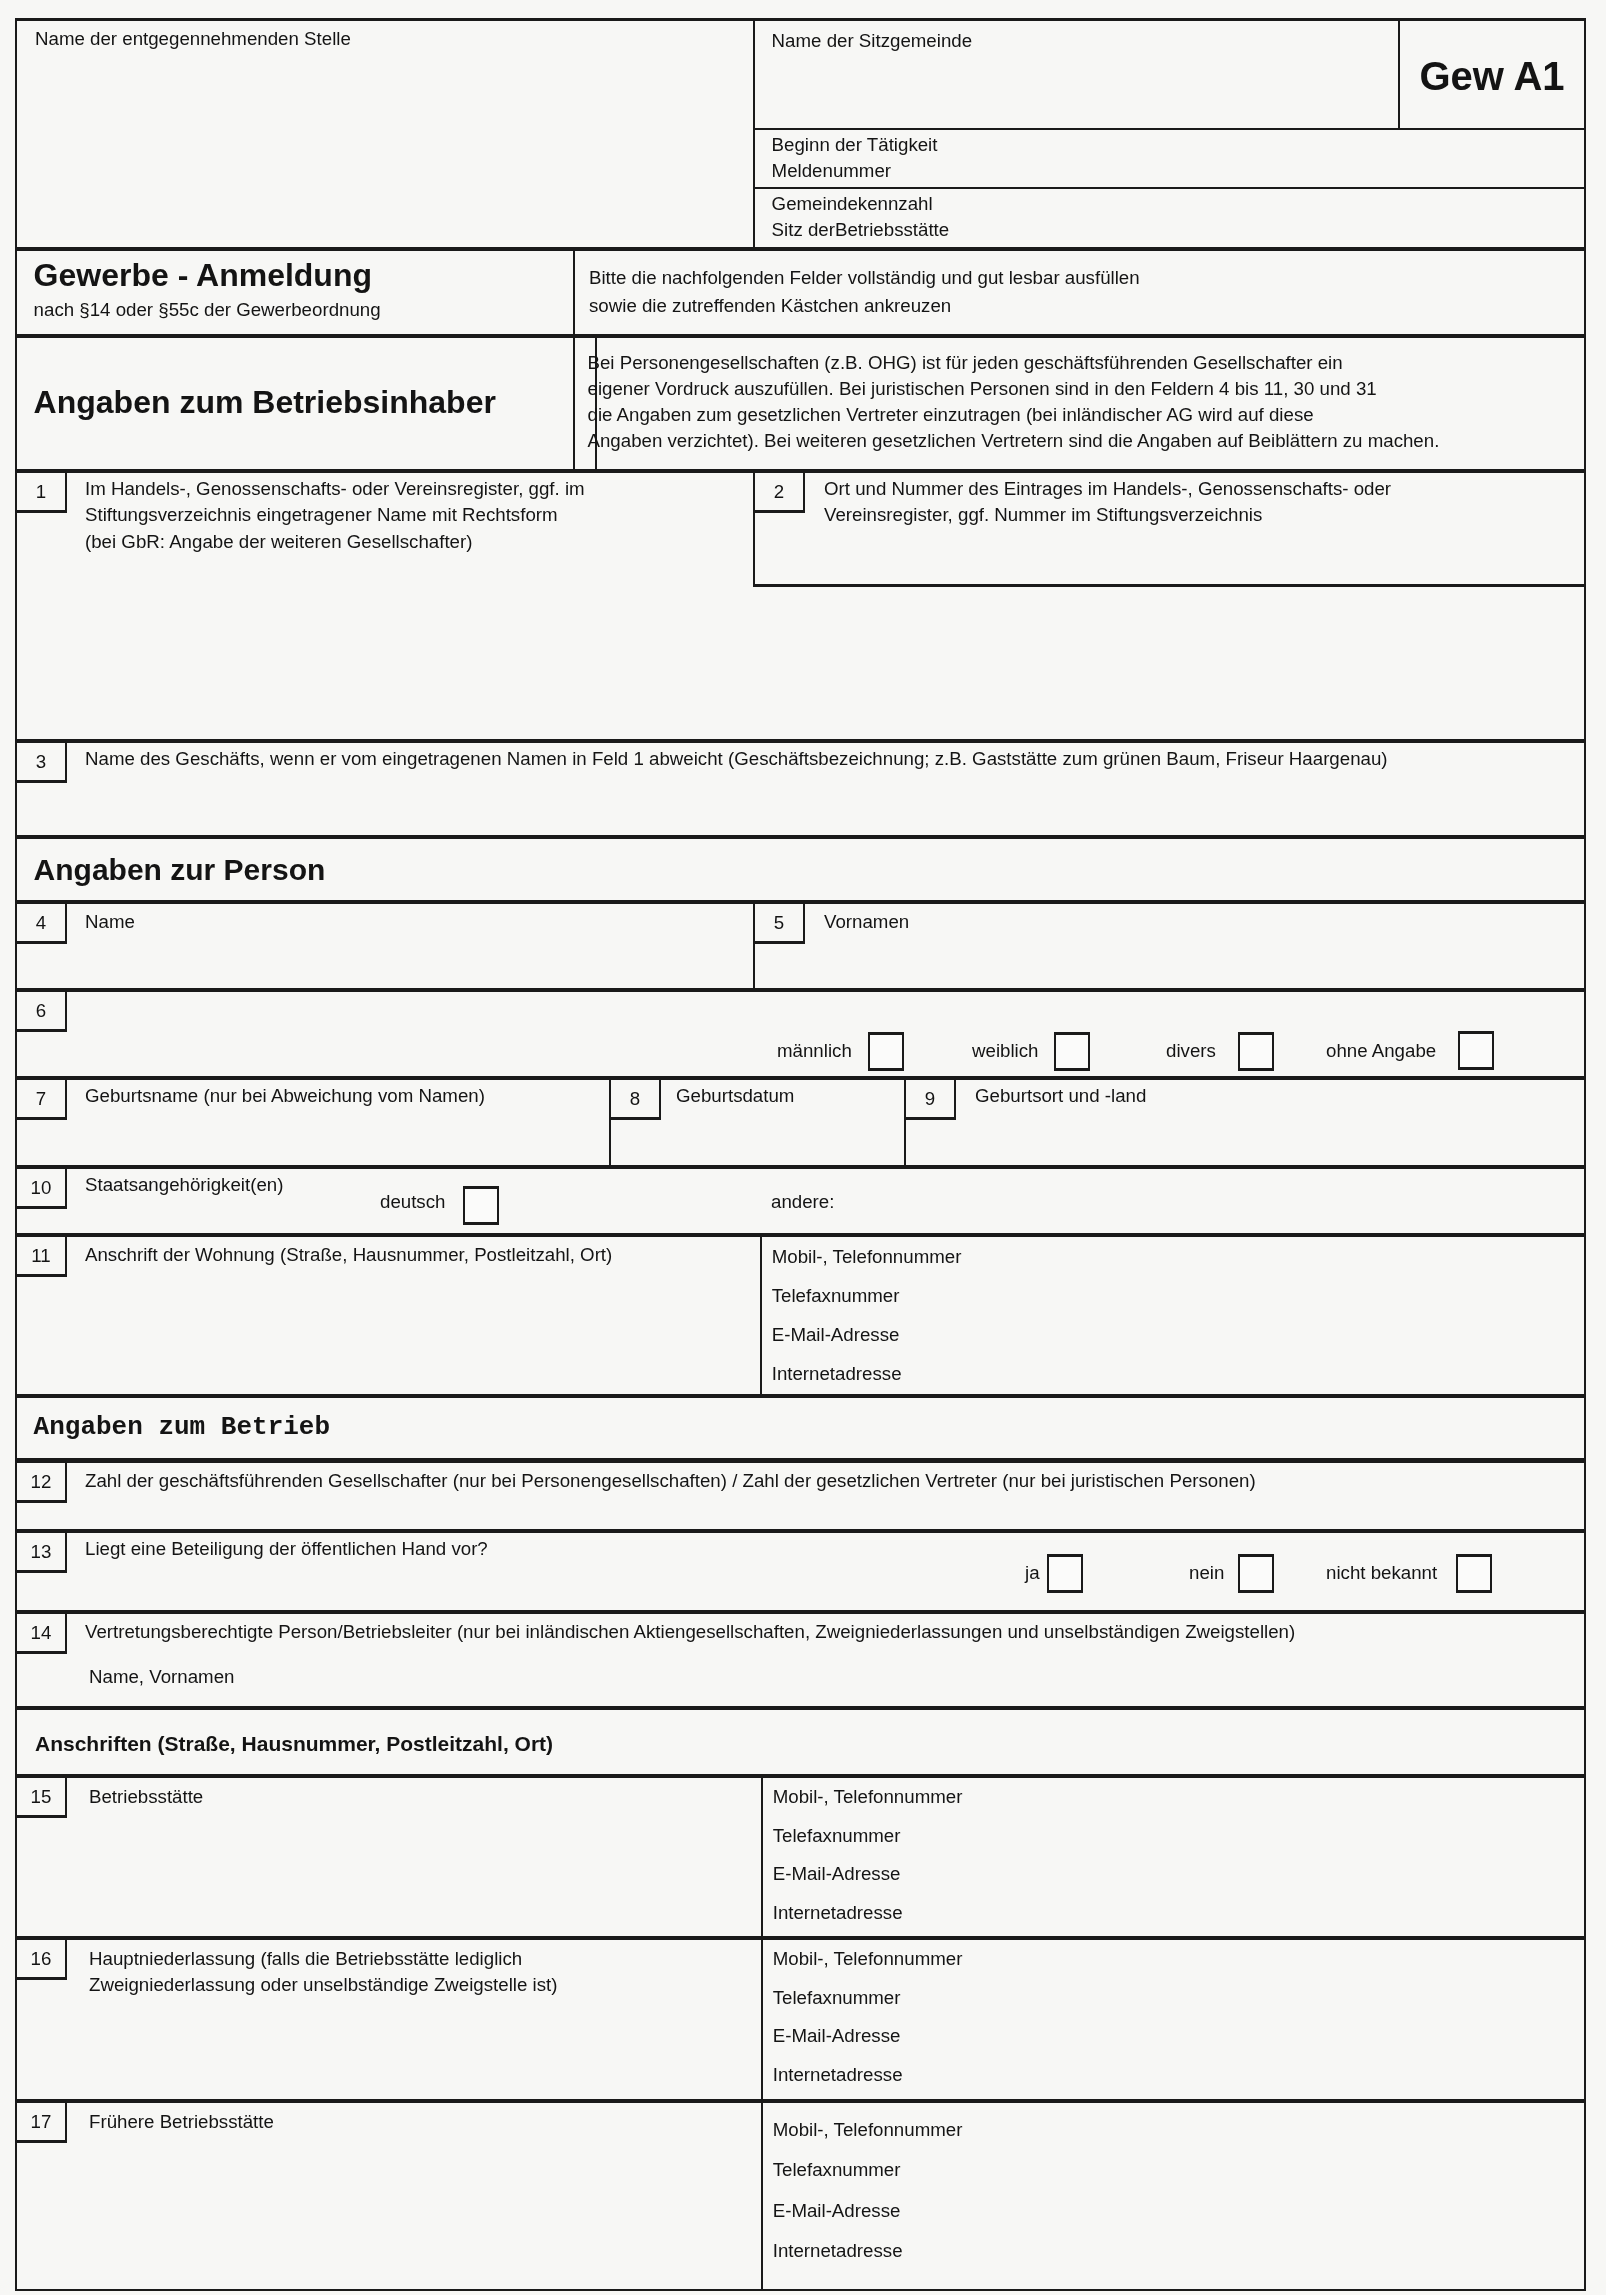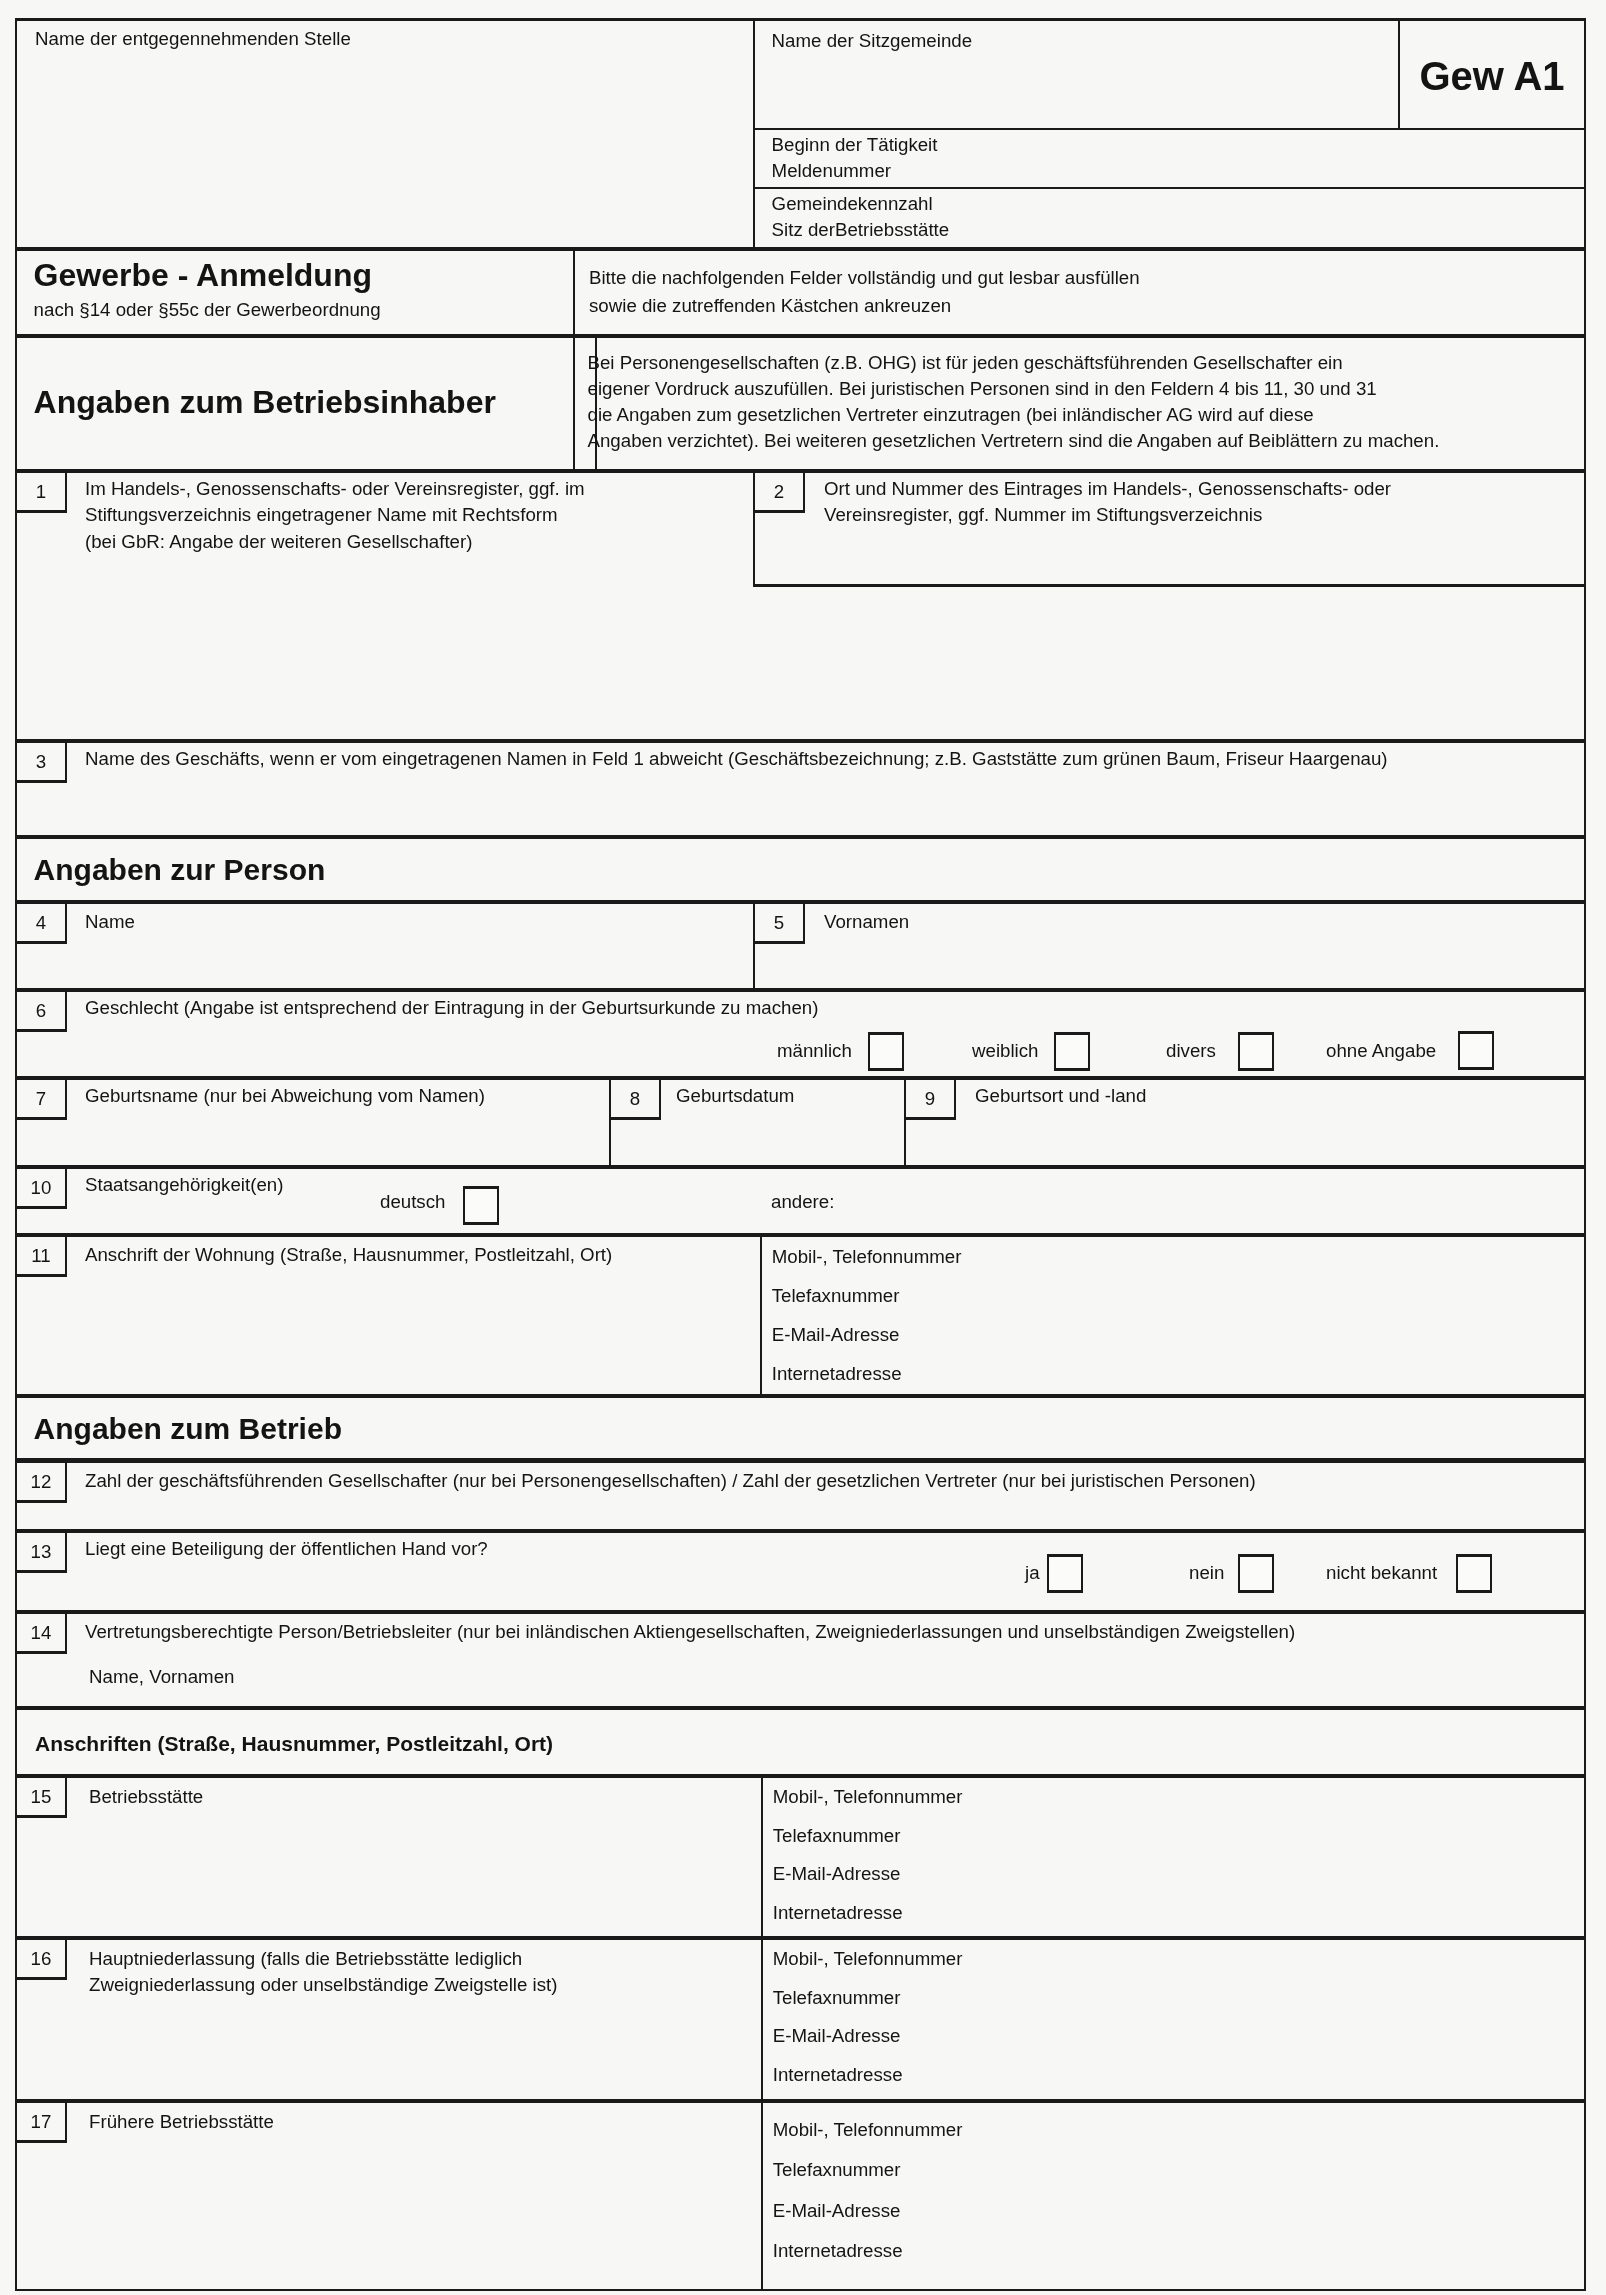--- a/index.html
+++ b/index.html
@@ -90,21 +90,20 @@
   <span class="num" style="left:0;top:0;">4</span>
   <span class="lbl" style="left:68px;top:5.5px;">Name</span>
 </div>
 <div class="cell thick-top" style="left:753px;top:900px;width:833px;height:91px;">
   <span class="num" style="left:0;top:0;">5</span>
   <span class="lbl" style="left:69px;top:5.5px;">Vornamen</span>
 </div>
 
 <div class="cell thick-top" style="left:15px;top:988px;width:1571px;height:90px;">
   <span class="num" style="left:0;top:0;">6</span>
-  <span class="lbl" style="left:68px;top:4.2px;">Geschlecht (Angabe ist entsprechend der Eintragung in der Geburtsurkunde zu machen)</span>
 
   <span class="lbl" style="left:760px;top:47px;">männlich</span>
   <span class="cb" style="left:851px;top:40px;"></span>
 
   <span class="lbl" style="left:955px;top:47px;">weiblich</span>
   <span class="cb" style="left:1037px;top:40px;"></span>
 
   <span class="lbl" style="left:1149px;top:47px;">divers</span>
   <span class="cb" style="left:1221px;top:40px;"></span>
 
@@ -139,21 +138,21 @@
   <span class="lbl" style="left:68px;top:5.5px;">Anschrift der Wohnung (Straße, Hausnummer, Postleitzahl, Ort)</span>
 </div>
 <div class="cell thick-top" style="left:760px;top:1233px;width:826px;height:163px;">
   <span class="lbl" style="left:9.7px;top:8.3px;">Mobil-, Telefonnummer</span>
   <span class="lbl" style="left:9.7px;top:47px;">Telefaxnummer</span>
   <span class="lbl" style="left:9.7px;top:86px;">E-Mail-Adresse</span>
   <span class="lbl" style="left:9.7px;top:125px;">Internetadresse</span>
 </div>
 
 <div class="cell thick-top" style="left:15px;top:1394px;width:1571px;height:66px;">
-  <span class="abs" style="left:16.6px;top:14px;font-weight:bold;font-size:30px;white-space:nowrap;">Angaben zum Betrieb</span>
+  <span class="abs" style="left:16.6px;top:14px;font-weight:bold;font-size:26px;white-space:nowrap;font-family:Liberation Mono, monospace;">Angaben zum Betrieb</span>
 </div>
 
 <div class="cell thick-top" style="left:15px;top:1459px;width:1571px;height:73px;">
   <span class="num" style="left:0;top:0;">12</span>
   <span class="lbl" style="left:68px;top:5.5px;">Zahl der geschäftsführenden Gesellschafter (nur bei Personengesellschaften) / Zahl der gesetzlichen Vertreter (nur bei juristischen Personen)</span>
 </div>
 
 <div class="cell thick-top" style="left:15px;top:1529px;width:1571px;height:83px;">
   <span class="num" style="left:0;top:0;">13</span>
   <span class="lbl" style="left:68px;top:4.2px;">Liegt eine Beteiligung der öffentlichen Hand vor?</span>

